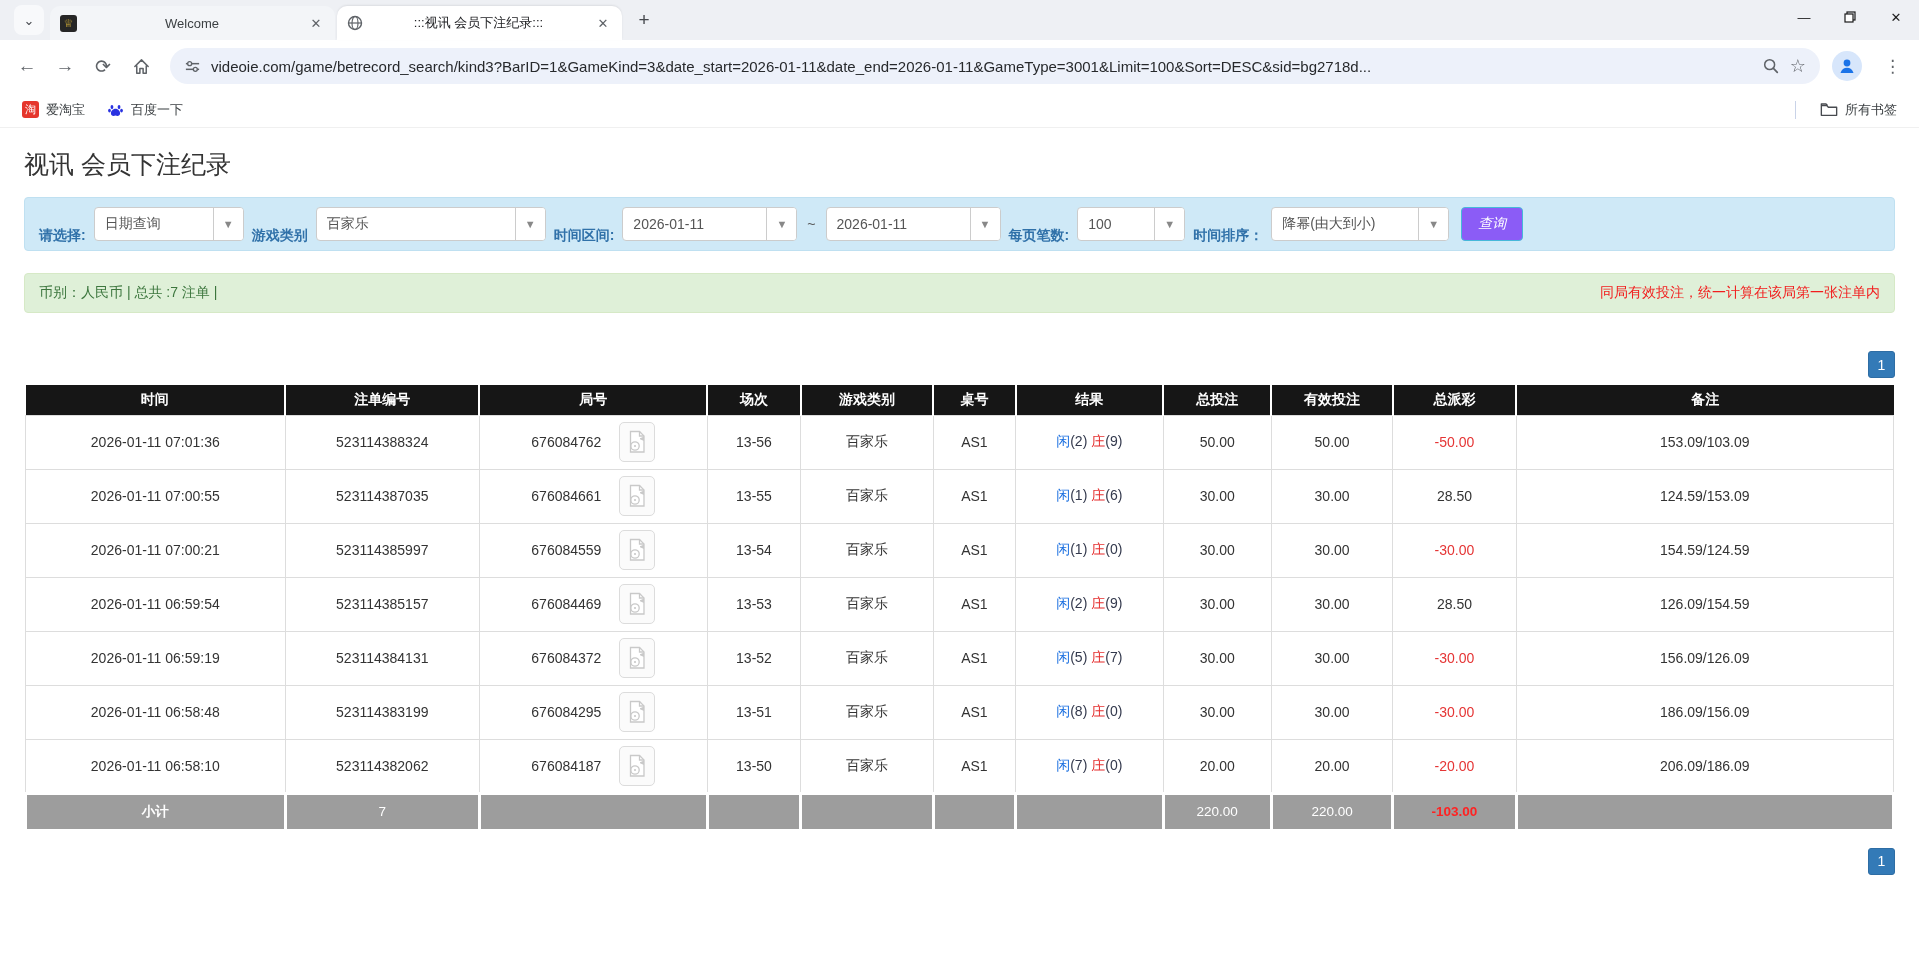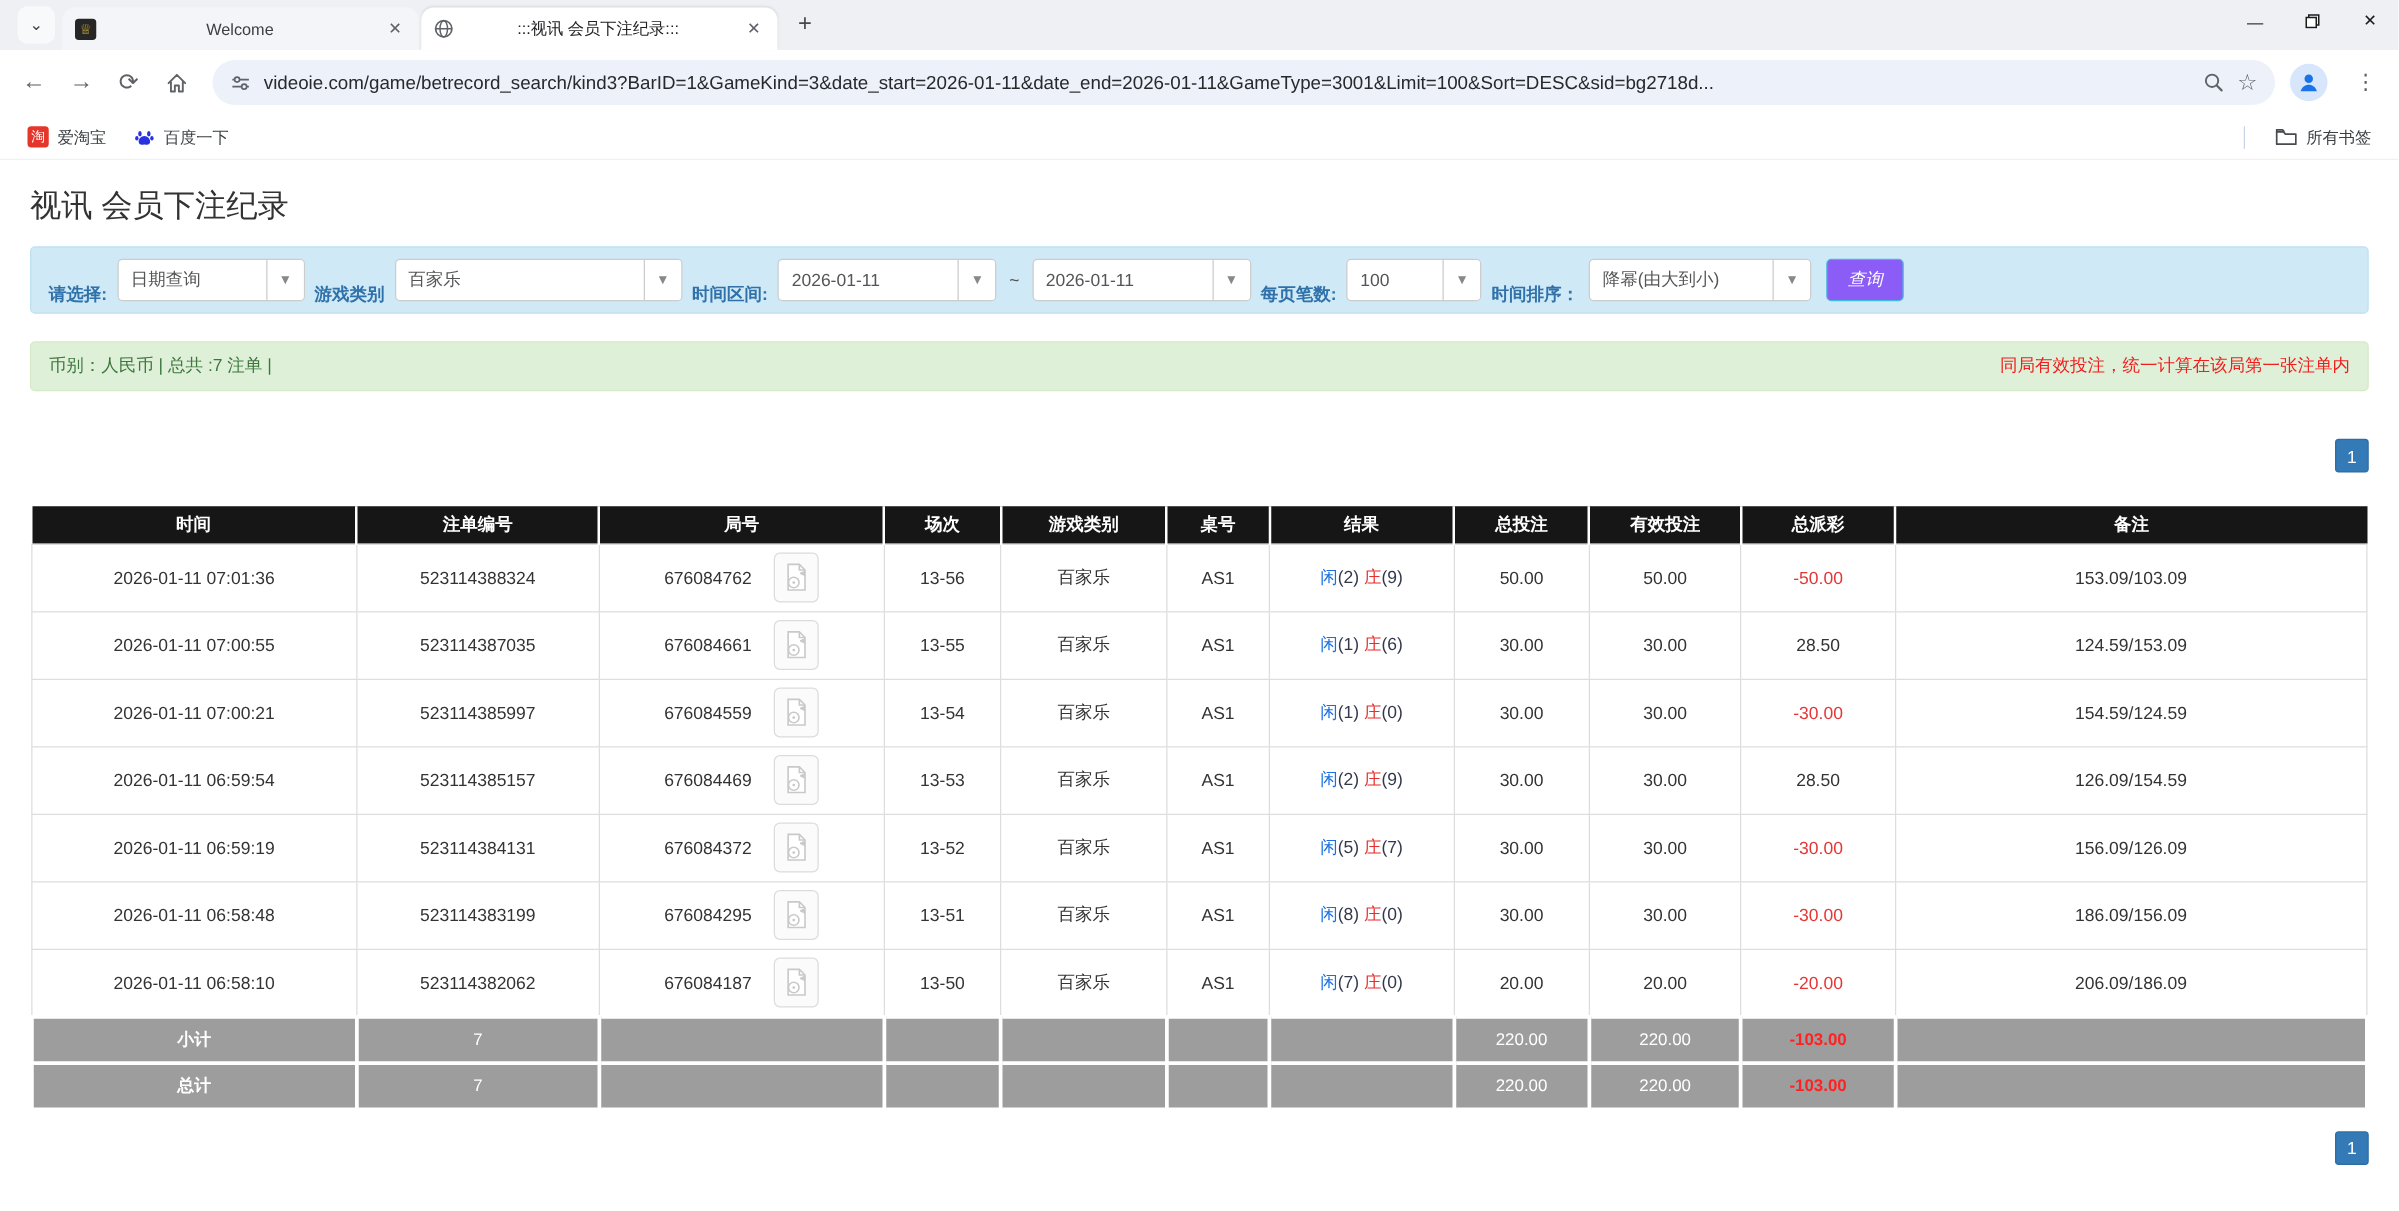--- a/index.html
+++ b/index.html
@@ -45,21 +45,21 @@
   .search-btn { background:#8b5cf6; color:#fff; border:1px solid #46b8da; border-radius:4px; height:34px; padding:0 16px; font-size:14px; display:flex; align-items:center; margin-left:4px;font-style:italic; }
 
   .infobar { margin-top:22px; background:#dff0d8; border:1px solid #d6e9c6; border-radius:4px; height:40px; display:flex; align-items:center; justify-content:space-between; padding:0 14px; font-size:14px; }
   .info-left { color:#3c763d; }
   .info-right { color:#f21d1d; }
 
   .pager-row { display:flex; justify-content:flex-end; margin-top:38px; }
   .pager-row.bottom { margin-top:16px; }
   .page-num { min-width:27px; height:27px; background:#337ab7; border:1px solid #2e6da4; color:#fff; font-size:14px; display:flex; align-items:center; justify-content:center; border-radius:3px; }
 
-  table.bet { width:100%; border-collapse:collapse; margin-top:27px; table-layout:fixed; }
+  table.bet { width:100%; border-collapse:collapse; margin-top:7px; table-layout:fixed; }
   table.bet th { background:#161616; color:#fff; font-size:14px; font-weight:bold; height:30px; border-right:2px solid #fff; }
   table.bet th:last-child { border-right:none; }
   table.bet td { border:1px solid #ddd; height:54px; text-align:center; font-size:14px; color:#333; background:#fff; }
   .round-cell { display:flex; align-items:center; justify-content:center; gap:18px; }
   .video-btn { width:36px; height:40px; border:1px solid #dcdcdc; background:#fbfbfb; border-radius:5px; display:flex; align-items:center; justify-content:center; }
   .res-p { color:#1a6fe0; }
   .res-b { color:#e52e2e; }
   .res-v { color:#33394d; }
   td.bet-amt { color:#337ab7; }
   td.payout.neg { color:#e53535; }
@@ -470,32 +470,19 @@
         <td></td>
           <td></td>
           <td></td>
           <td></td>
           <td></td>
         <td>220.00</td>
         <td>220.00</td>
         <td class="payout">-103.00</td>
         <td></td>
       </tr>
-      <tr class="sumrow">
-        <td class="lbl">总计</td>
-        <td>7</td>
-        <td></td>
-          <td></td>
-          <td></td>
-          <td></td>
-          <td></td>
-        <td>220.00</td>
-        <td>220.00</td>
-        <td class="payout">-103.00</td>
-        <td></td>
-      </tr>
     </tbody>
   </table>
 
   <div class="pager-row bottom">
     <div class="page-num">1</div>
   </div>
 </div>
 
 </body></html>

